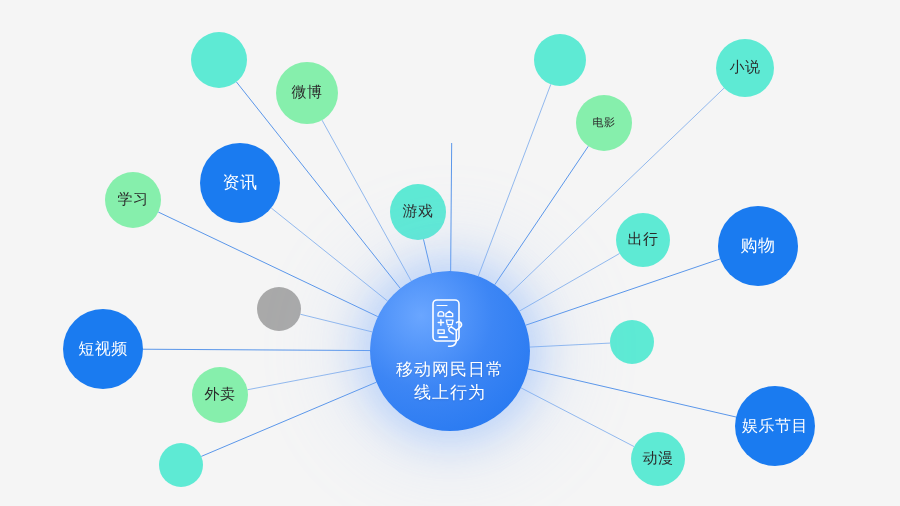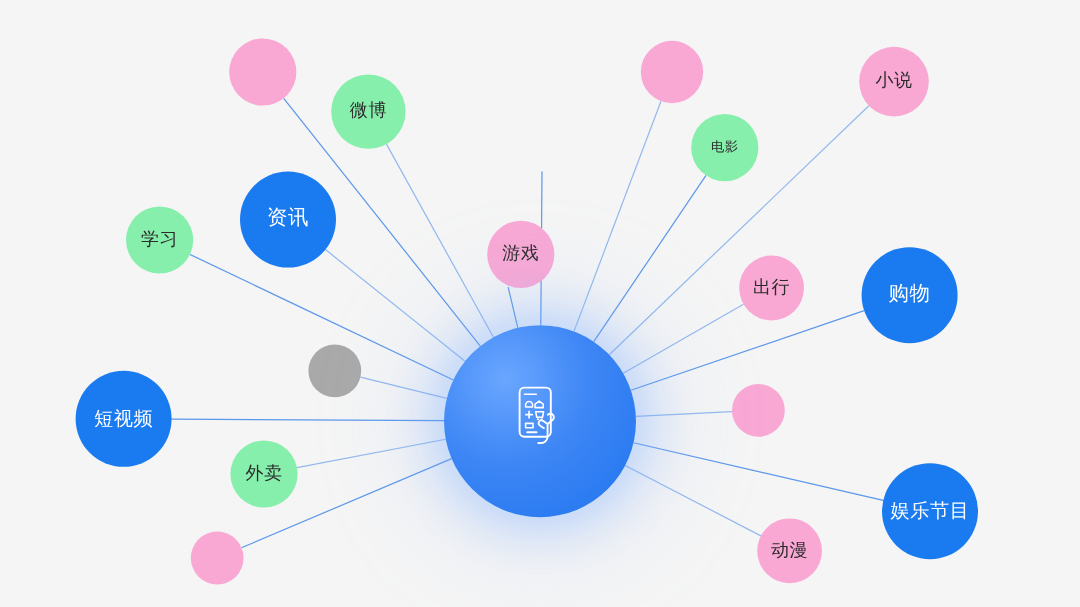--- a/index.html
+++ b/index.html
@@ -41,21 +41,21 @@
   }
   .node.blue {
     background: #1a7bf0;
     color: #ffffff;
   }
   .node.gray-dark {
     background: #86efac;
     color: #2b2b2b;
   }
   .node.gray-light {
-    background: #f9a8d4;
+    background: #5eead4;
     color: #2b2b2b;
   }
   .node.gray-mid {
     background: #a9a9a9;
     color: #2b2b2b;
   }
   .node-label {
     display: block;
     white-space: nowrap;
     letter-spacing: 0.5px;
@@ -121,27 +121,27 @@
       </div>
       <div class="node gray-light" style="left: 610px; top: 320px; width: 44px; height: 44px;"></div>
       <div class="node gray-light" style="left: 159px; top: 443px; width: 44px; height: 44px;"></div>
       <div class="node gray-dark" style="left: 192px; top: 367px; width: 56px; height: 56px;">
         <span class="node-label" style="font-size: 15px;">外卖</span>
       </div>
       <div class="node blue" style="left: 63px; top: 309px; width: 80px; height: 80px; text-align: center;">
         <span class="node-label" style="font-size: 16px;">短视频</span>
       </div>
       <div class="node gray-mid" style="left: 257px; top: 287px; width: 44px; height: 44px;"></div>
-      <div class="node blue" style="left: 718px; top: 206px; width: 80px; height: 80px;">
+      <div class="node blue" style="left: 718px; top: 206px; width: 80px; height: 80px; font-family: Liberation Serif, serif;">
         <span class="node-label" style="font-size: 17px;">购物</span>
       </div>
       <div class="node gray-light" style="left: 616px; top: 213px; width: 54px; height: 54px;">
         <span class="node-label" style="font-size: 15px;">出行</span>
       </div>
-      <div class="node gray-light" style="left: 406px; top: 184px; width: 56px; height: 56px;">
+      <div class="node gray-light" style="left: 390px; top: 184px; width: 56px; height: 56px;">
         <span class="node-label" style="font-size: 15px;">游戏</span>
       </div>
       <div class="node blue" style="left: 200px; top: 143px; width: 80px; height: 80px;">
         <span class="node-label" style="font-size: 17px;">资讯</span>
       </div>
       <div class="node gray-dark" style="left: 105px; top: 172px; width: 56px; height: 56px;">
         <span class="node-label" style="font-size: 15px;">学习</span>
       </div>
       <div class="node gray-light" style="left: 716px; top: 39px; width: 58px; height: 58px;">
         <span class="node-label" style="font-size: 15px;">小说</span>
@@ -165,16 +165,20 @@
           <path d="M13.9 21.8v5.4M11.2 24.5h5.4" stroke="#ffffff" stroke-width="1.4" stroke-linecap="round"></path>
           <path d="M19.4 22.1h6.6l-.9 4.6h-4.8z" stroke="#ffffff" stroke-width="1.3" fill="none" stroke-linejoin="round"></path>
           <circle cx="21.3" cy="28.4" r="0.9" fill="#ffffff"></circle>
           <circle cx="24.4" cy="28.4" r="0.9" fill="#ffffff"></circle>
           <path d="M11 31.8h6.2v3.6H11z" stroke="#ffffff" stroke-width="1.3" fill="none" stroke-linejoin="round"></path>
           <line x1="12.4" y1="39.2" x2="20" y2="39.2" stroke="#ffffff" stroke-width="1.8" stroke-linecap="round"></line>
           <path d="M29.5 24.6c1.6-1.3 3.6-1.1 4.5.4.9 1.5.4 3.3-1.1 4.5l-3.6 2.8v10.5c0 3-2.4 5.4-5.4 5.4h-2.3" stroke="#ffffff" stroke-width="1.6" fill="none" stroke-linecap="round" stroke-linejoin="round"></path>
           <path d="M29.3 32.3l-3.9-2.6c-1.1-.7-2.5-.4-3.2.7-.7 1.1-.4 2.5.7 3.2l3.4 2.2" stroke="#ffffff" stroke-width="1.5" fill="none" stroke-linecap="round" stroke-linejoin="round"></path>
         </svg>
       </span>
+      <span id="center-title">
+        <span class="l1">移动网民日常</span>
+        <span class="l2">线上行为</span>
+      </span>
     </div>
 
   </div>
 </div>
 
 </body></html>

